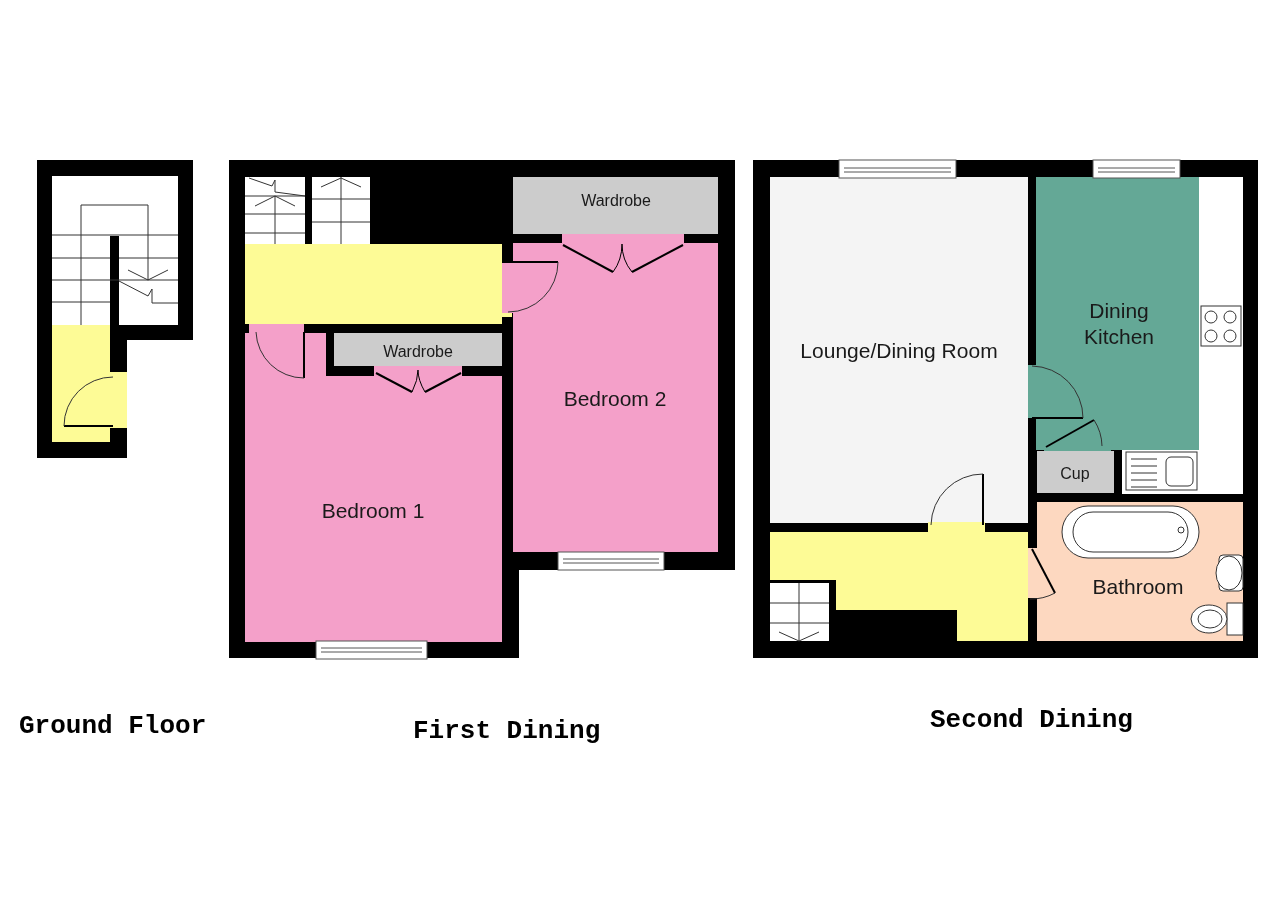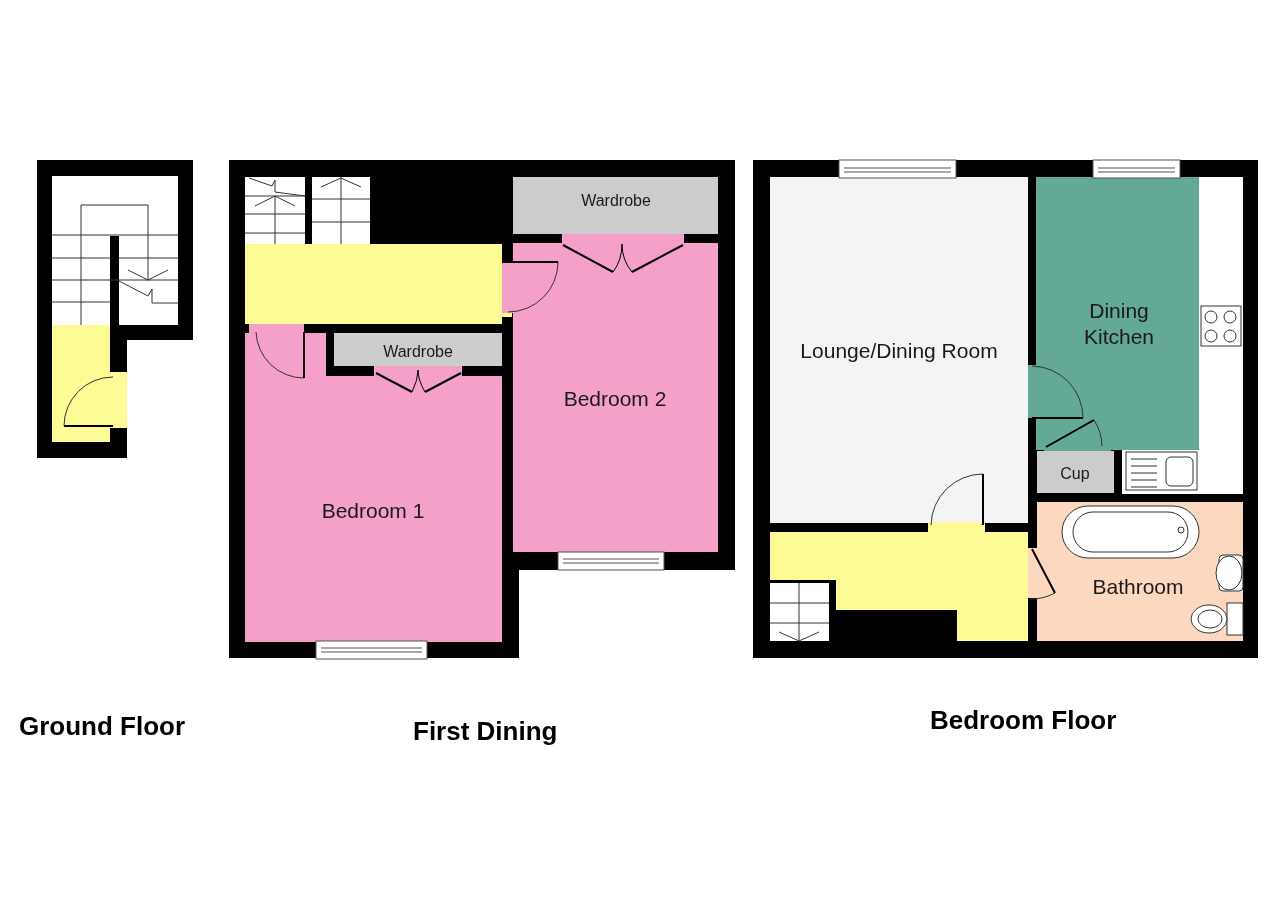--- a/index.html
+++ b/index.html
@@ -1,19 +1,19 @@
 <!DOCTYPE html>
 <html><head>
   <meta charset="utf-8">
   <style>
     html, body { margin: 0; padding: 0; background: #ffffff; }
     body { width: 1280px; height: 905px; position: relative; overflow: hidden; font-family: "Liberation Sans", sans-serif; }
     svg { position: absolute; left: 0; top: 0; }
     .room-label { font-family: "Liberation Sans", sans-serif; fill: #1a1a1a; }
-    .floor-label { position: absolute; font-family: Liberation Sans, sans-serif; font-weight: bold; font-size: 26px; color: #000; white-space: nowrap; }
+    .floor-label { position: absolute; font-family: Liberation Mono, monospace; font-weight: bold; font-size: 26px; color: #000; white-space: nowrap; }
   </style>
 </head>
 <body>
 
 <svg width="1280" height="905" viewBox="0 0 1280 905">
 
   <g>
 
     <rect x="37" y="160" width="156" height="180" fill="#000"></rect>
     <rect x="37" y="160" width="90" height="298" fill="#000"></rect>
@@ -216,13 +216,13 @@
     <text class="room-label" x="899" y="358" font-size="21" text-anchor="middle">Lounge/Dining Room</text>
     <text class="room-label" x="1119" y="318" font-size="21" text-anchor="middle">Dining</text>
     <text class="room-label" x="1119" y="344" font-size="21" text-anchor="middle">Kitchen</text>
     <text class="room-label" x="1075" y="479" font-size="16" text-anchor="middle">Cup</text>
     <text class="room-label" x="1138" y="594" font-size="21" text-anchor="middle">Bathroom</text>
   </g>
 </svg>
 
 <div class="floor-label" style="left:19px; top:711px;">Ground Floor</div>
 <div class="floor-label" style="left:413px; top:716px;">First Dining</div>
-<div class="floor-label" style="left:930px; top:705px;">Bedroom Floor</div>
+<div class="floor-label" style="left:930px; top:705px;">Second Dining</div>
 
 </body></html>

